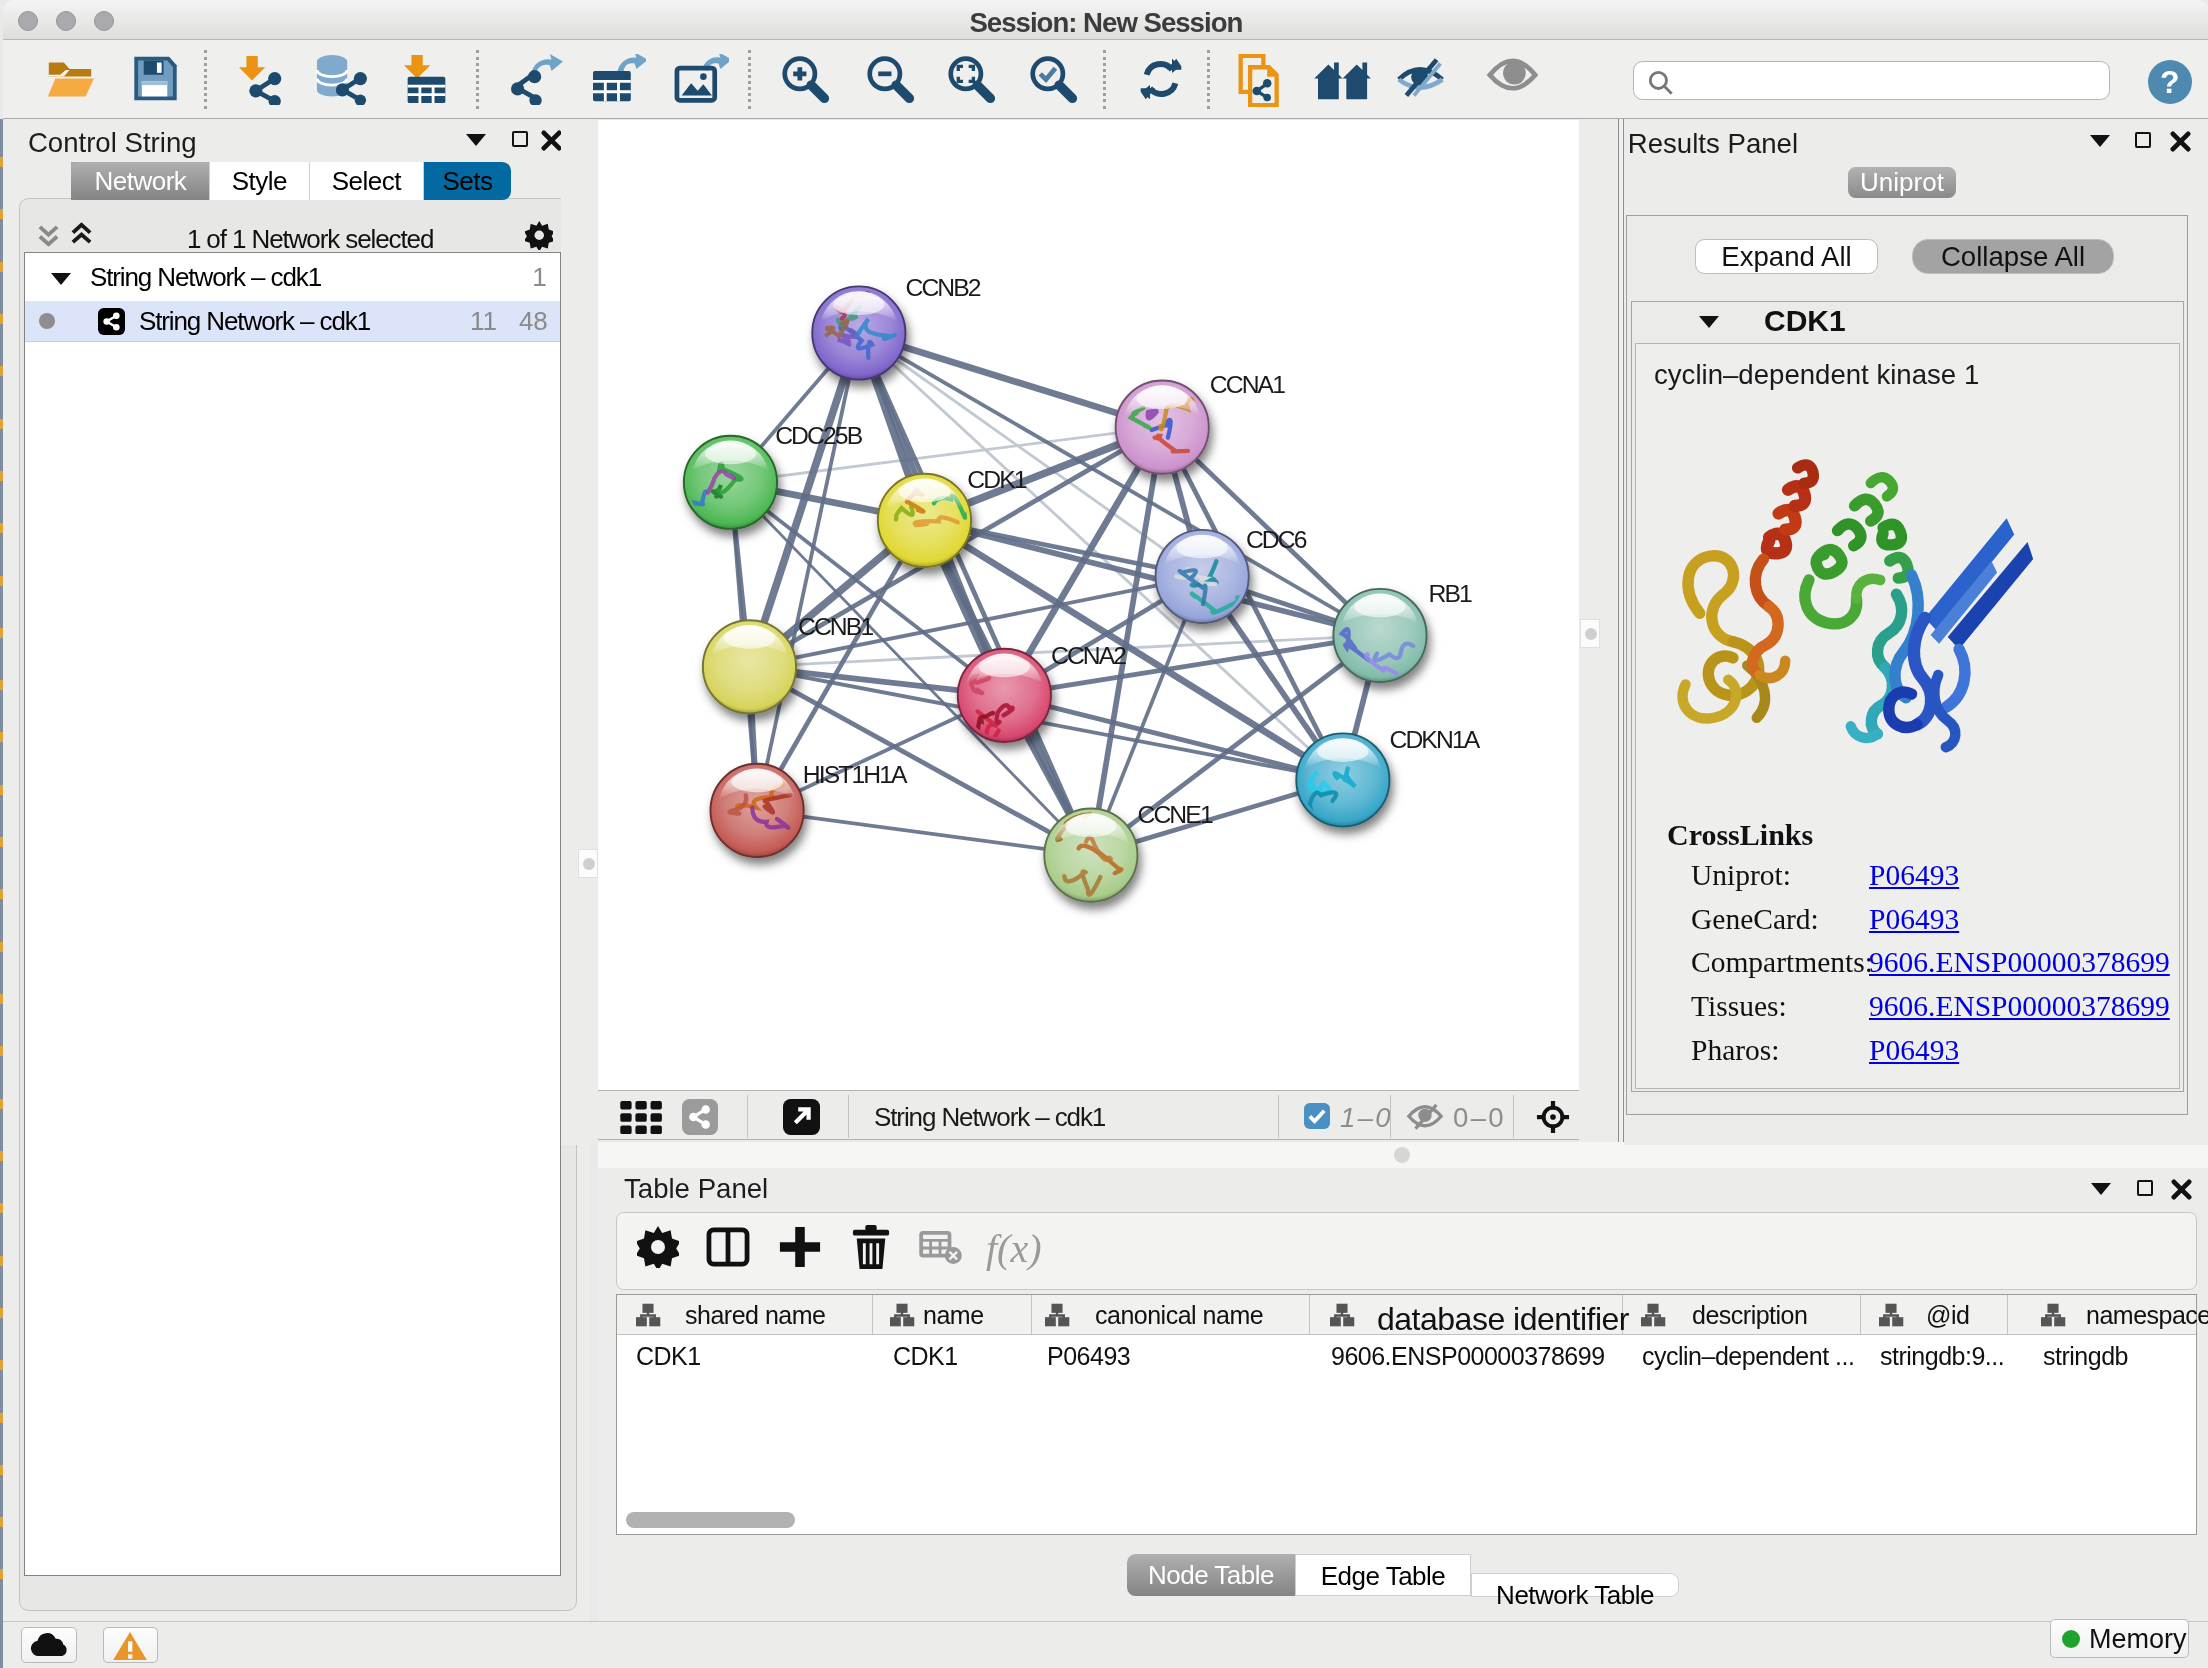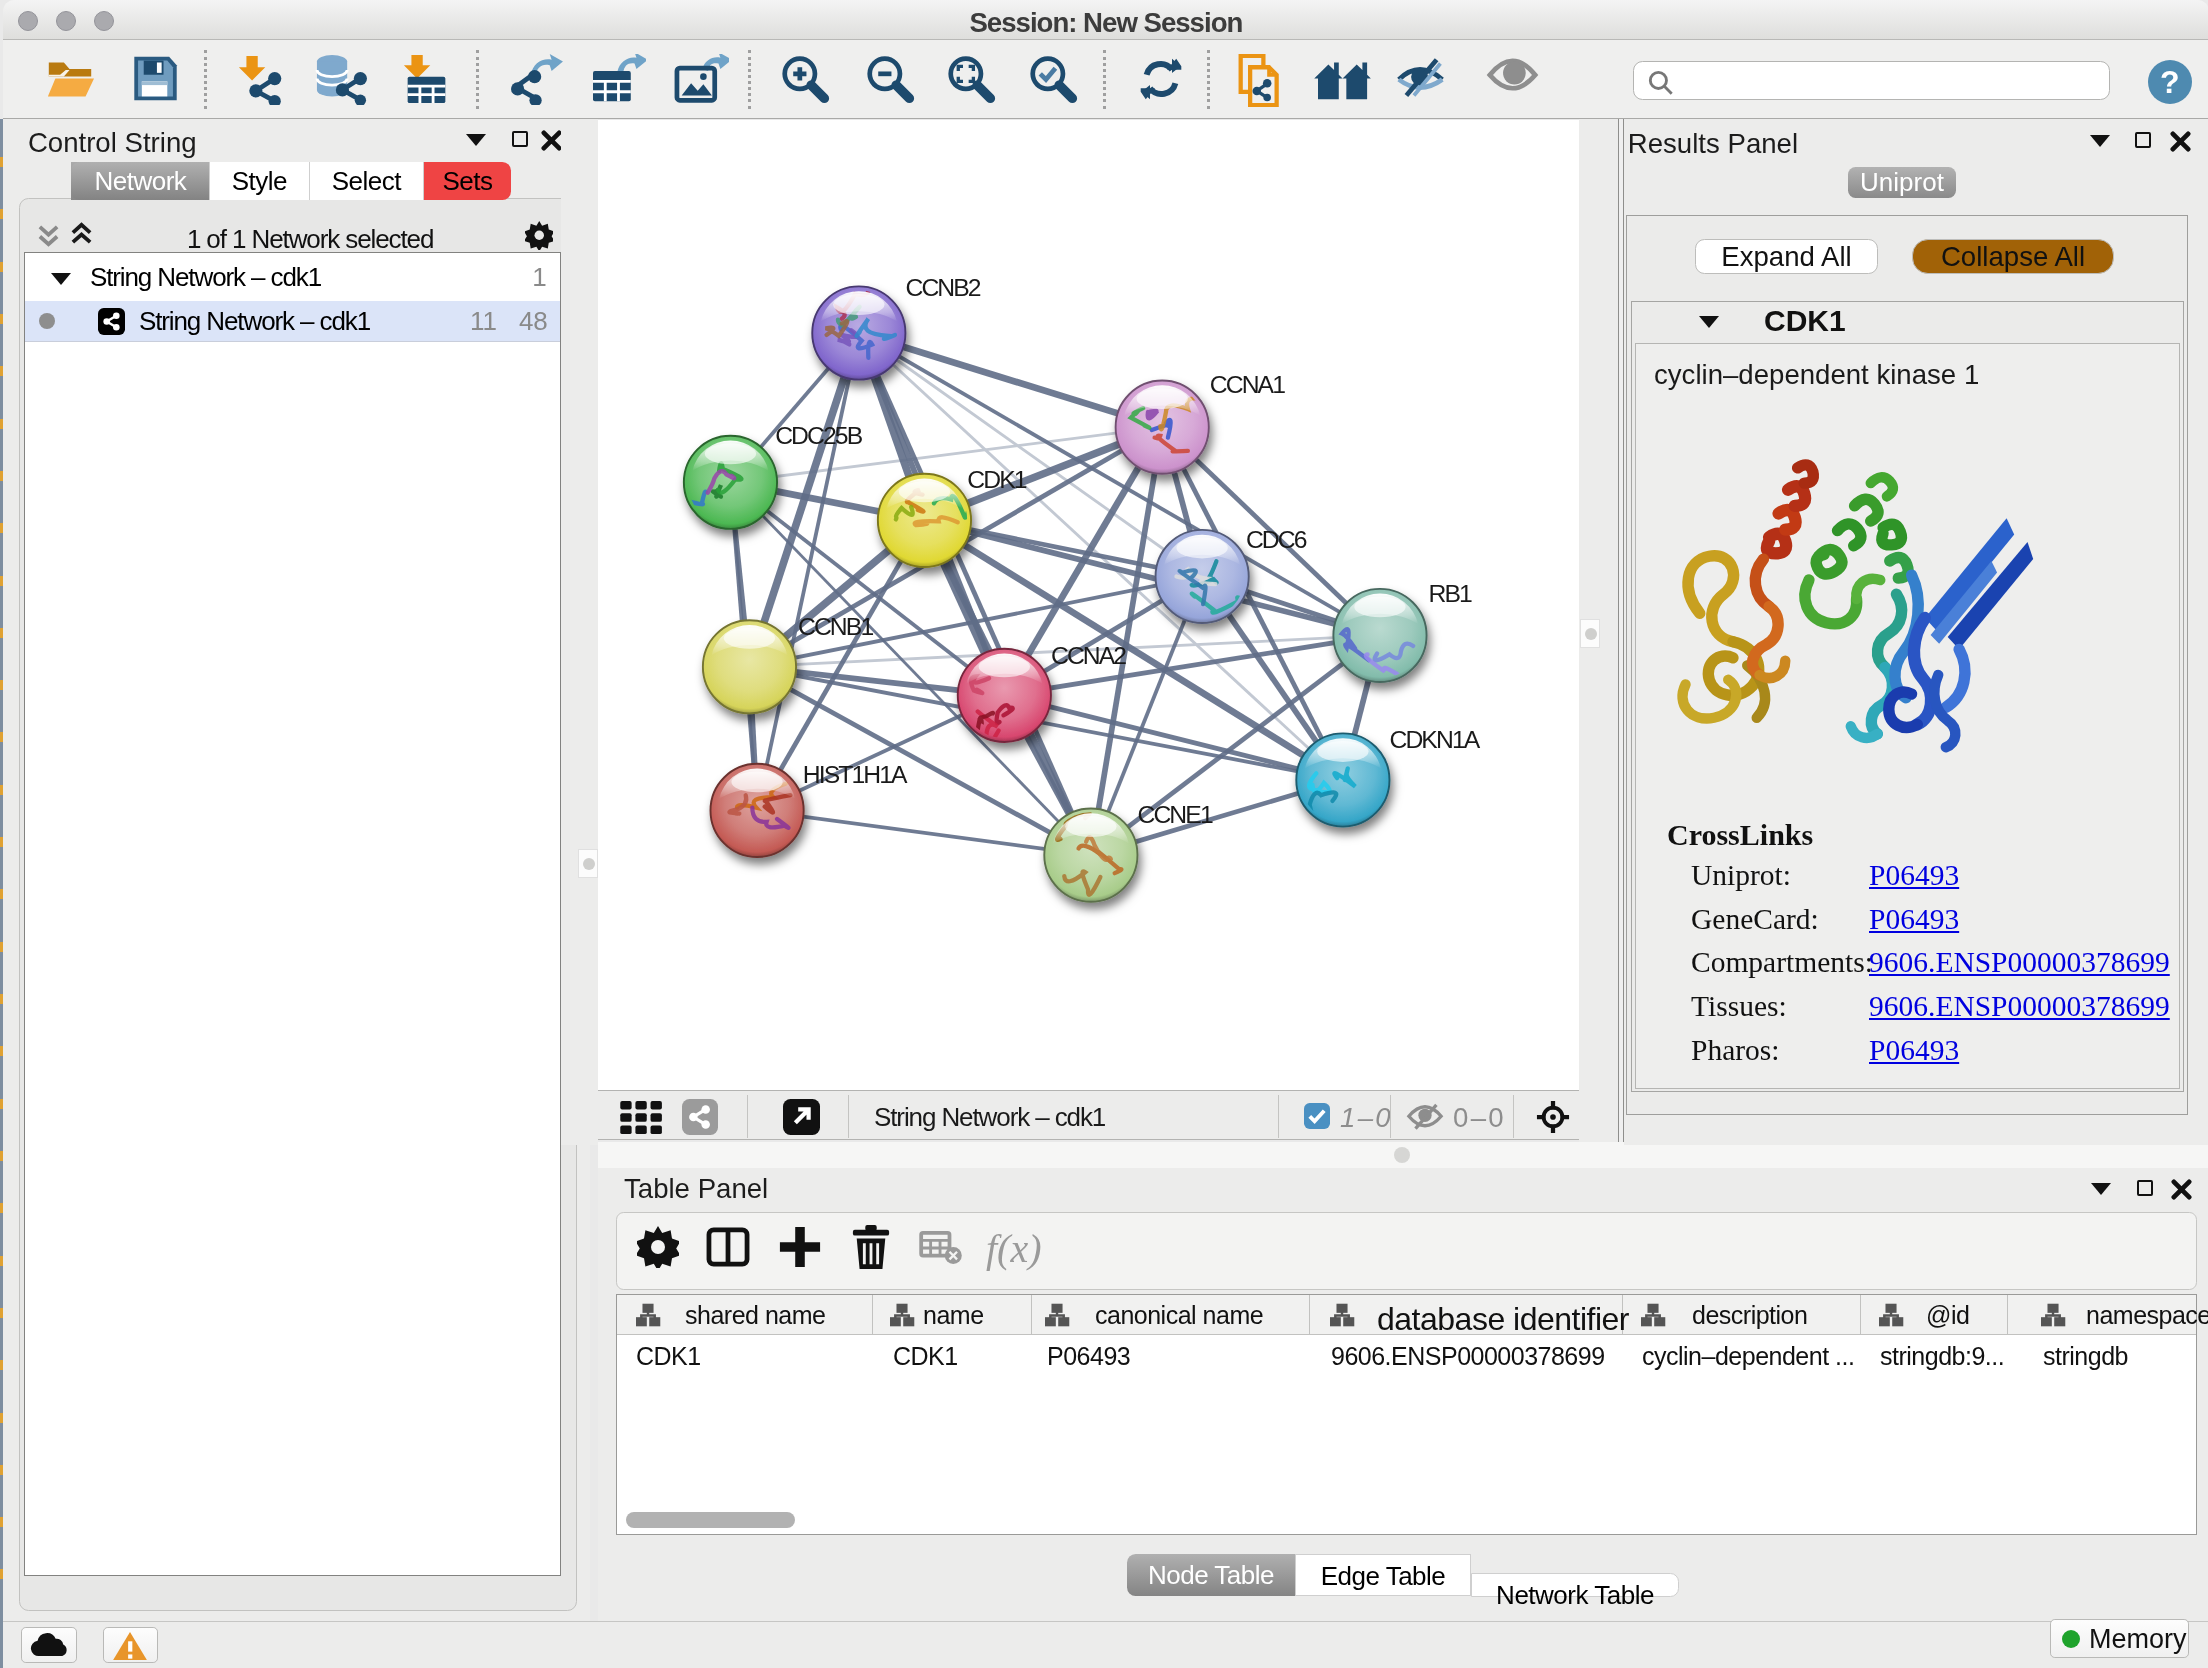--- a/index.html
+++ b/index.html
@@ -243,21 +243,21 @@
       <path d="M3,3 L19,19 M19,3 L3,19" stroke="#111" stroke-width="5" stroke-linecap="round"></path>
     </svg>
 
     <div style="position:absolute;left:16px;top:79px;width:558px;height:1413px;background:#e7e7e6;border:1.9px solid #c2c2c0;border-radius:9.5px;"></div>
 
     <div style="position:absolute;left:68px;top:43px;width:139px;height:38px;" class="tabsel">
       <div style="border-radius:8.6px 0 0 8.6px;width:100%;height:100%;background:linear-gradient(#b0b0b0,#838383);color:#fff;font-size:26px;letter-spacing:-0.5px;text-align:center;line-height:38px;">Network</div>
     </div>
     <div style="position:absolute;left:206px;top:43px;width:100px;height:38px;background:#fff;border-left:1px solid #cfcfcf;font-size:26px;letter-spacing:-0.5px;text-align:center;line-height:38px;">Style</div>
     <div style="position:absolute;left:306px;top:43px;width:114px;height:38px;background:#fff;border-left:1px solid #cfcfcf;font-size:26px;letter-spacing:-0.5px;text-align:center;line-height:38px;">Select</div>
-    <div style="position:absolute;left:420px;top:43px;width:88px;height:38px;background:#ef4444;border-left:1px solid #cfcfcf;border-radius:0 8.6px 8.6px 0;font-size:26px;letter-spacing:-0.5px;text-align:center;line-height:38px;">Sets</div>
+    <div style="position:absolute;left:420px;top:43px;width:88px;height:38px;background:#0369a1;border-left:1px solid #cfcfcf;border-radius:0 8.6px 8.6px 0;font-size:26px;letter-spacing:-0.5px;text-align:center;line-height:38px;">Sets</div>
 
     <svg style="position:absolute;left:34px;top:105px;" width="23" height="25" viewBox="0 0 24 26">
       <path d="M3,3 l9,8 9,-8 M3,13 l9,8 9,-8" stroke="#8a8a8a" stroke-width="4" fill="none"></path>
     </svg>
     <svg style="position:absolute;left:67px;top:103px;" width="23" height="25" viewBox="0 0 24 26">
       <path d="M3,11 l9,-8 9,8 M3,21 l9,-8 9,8" stroke="#1a1a1a" stroke-width="4" fill="none"></path>
     </svg>
     <div style="position:absolute;left:184px;top:105px;font-size:26px;letter-spacing:-1.1px;color:#111;">1 of 1 Network selected</div>
     <svg style="position:absolute;left:522px;top:102px;" width="28.5" height="28.5" viewBox="0 0 30 30">
       <path fill="#111" d="M15,0 l3,5 6,-2 1,6 6,2 -3,5 3,5 -6,2 -1,6 -6,-2 -3,5 -3,-5 -6,2 -1,-6 -6,-2 3,-5 -3,-5 6,-2 1,-6 6,2 z"></path>
@@ -648,21 +648,21 @@
     <div class="paneltitle" style="position:absolute;left:3.8px;top:8.6px;">Results Panel</div>
     <div class="pv-arrow" style="position:absolute;left:466px;top:16px;"></div>
     <div class="pv-sq" style="position:absolute;left:511px;top:13.3px;"></div>
     <svg style="position:absolute;left:546px;top:12.4px;" width="21" height="21" viewBox="0 0 22 22">
       <path d="M3,3 L19,19 M19,3 L3,19" stroke="#111" stroke-width="5" stroke-linecap="round"></path>
     </svg>
     <div style="position:absolute;left:224px;top:48px;width:108px;height:31px;background:linear-gradient(#b2b2b2,#8a8a8a);border-radius:7.6px;color:#fff;font-size:26px;text-align:center;line-height:31px;">Uniprot</div>
 
     <div style="position:absolute;left:1.9px;top:96px;width:562px;height:900px;background:#ebebea;border:1.9px solid #9e9e9c;"></div>
     <button style="position:absolute;left:71px;top:120px;width:183px;height:35px;background:#fff;border:1.9px solid #bdbdbb;border-radius:9.5px;font-family:'Liberation Sans',sans-serif;font-size:27.6px;color:#111;">Expand All</button>
-    <button style="position:absolute;left:288px;top:120px;width:202px;height:35px;background:#a16207;border:1.9px solid #bdbdbb;border-radius:16px;font-family:'Liberation Sans',sans-serif;font-size:27.6px;color:#111;">Collapse All</button>
+    <button style="position:absolute;left:288px;top:120px;width:202px;height:35px;background:#a3a3a3;border:1.9px solid #bdbdbb;border-radius:16px;font-family:'Liberation Sans',sans-serif;font-size:27.6px;color:#111;">Collapse All</button>
 
     <div style="position:absolute;left:6.7px;top:182px;width:553px;height:791px;border:1.9px solid #a5a5a3;background:#ebebea;"></div>
     <div class="pv-arrow" style="position:absolute;left:75px;top:197px;"></div>
     <div style="position:absolute;left:140px;top:185px;font-size:30px;font-weight:bold;color:#111;">CDK1</div>
     <div style="position:absolute;left:10.5px;top:224px;width:545px;height:746px;border:1.9px solid #b5b5b3;background:#eeeeed;"></div>
     <div style="position:absolute;left:30px;top:240px;font-size:27.6px;color:#1a1a1a;">cyclin–dependent kinase 1</div>
 
     <svg style="position:absolute;left:33px;top:328px;" width="380" height="323" viewBox="0 0 400 340">
       <g fill="none" stroke-linecap="round">
         <path d="M45,175 C25,150 30,120 55,115 C80,110 90,140 70,155 C50,170 55,200 80,205" stroke="#c8a020" stroke-width="12"></path>

